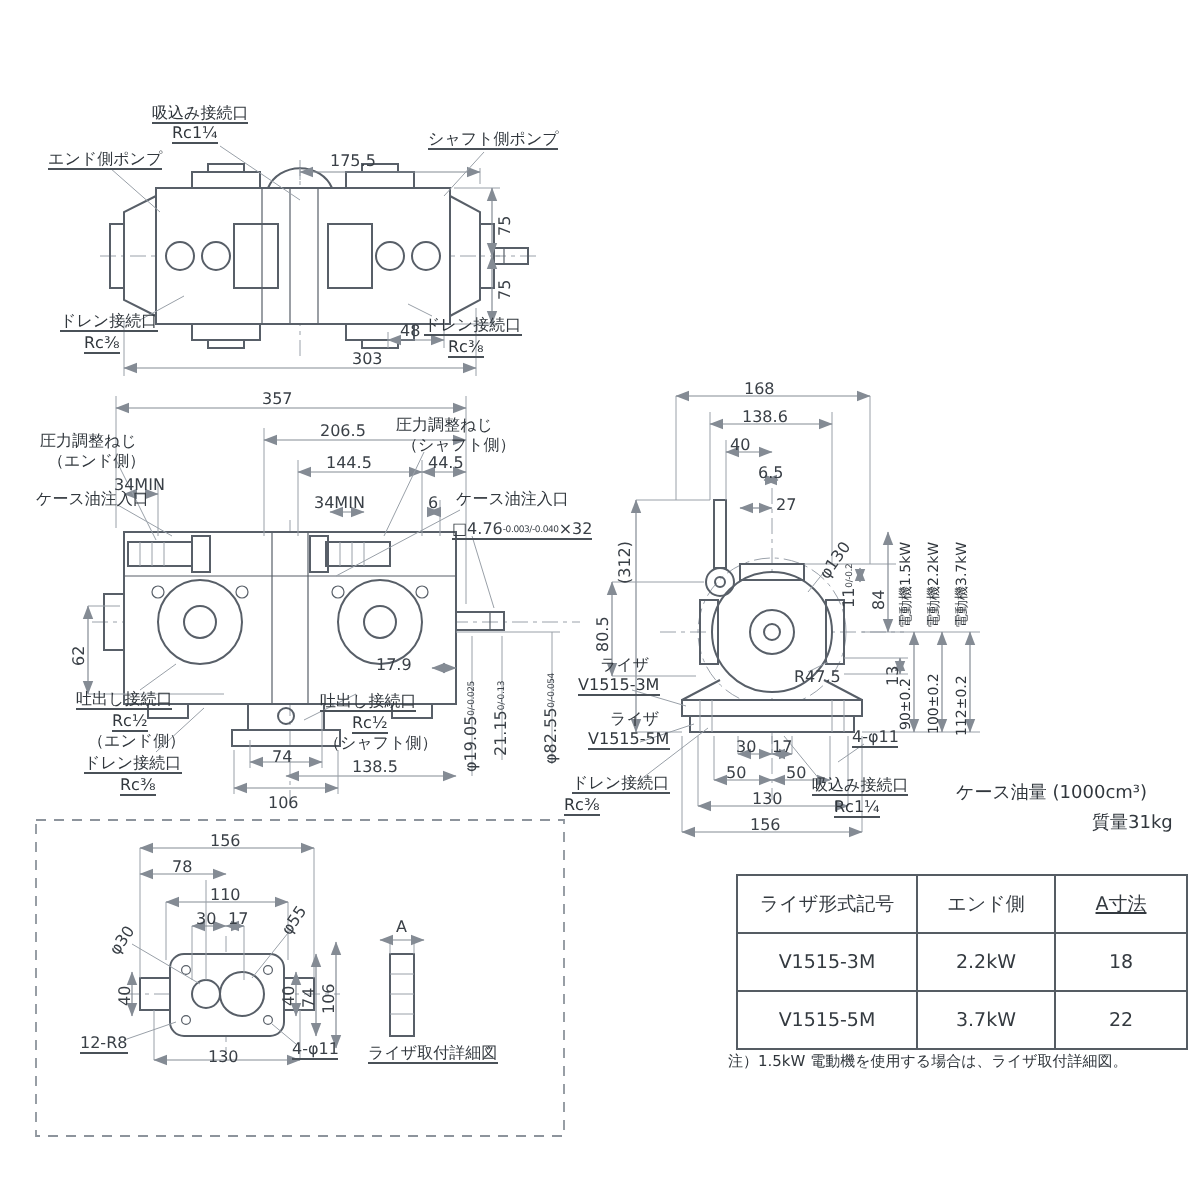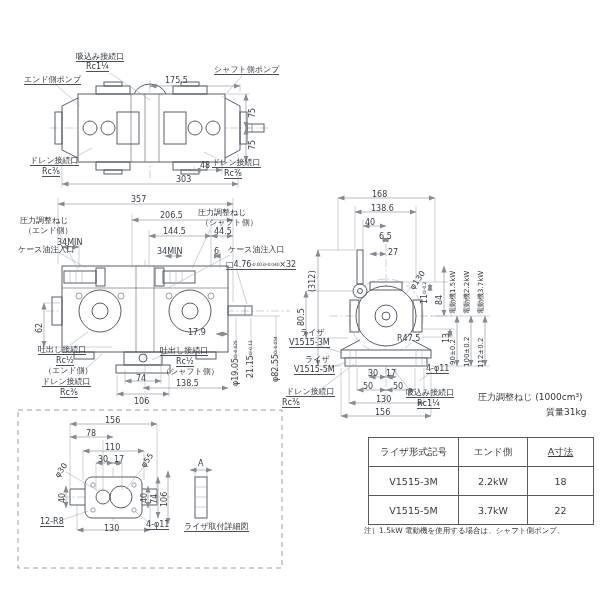--- a/index.html
+++ b/index.html
@@ -319,21 +319,21 @@
 <span class="lbl dim v" style="left:58px;top:503px">40</span>
 <span class="lbl dim v" style="left:140px;top:503px">40</span>
 <span class="lbl dim v" style="left:150px;top:504px">74</span>
 <span class="lbl dim v" style="left:160px;top:507px">106</span>
 <span class="lbl dim u" style="left:40px;top:517px">12-R8</span>
 <span class="lbl dim" style="left:104px;top:524px">130</span>
 <span class="lbl dim u" style="left:146px;top:520px">4-φ11</span>
 <span class="lbl dim" style="left:198px;top:459px">A</span>
 <span class="lbl u" style="left:184px;top:522px">ライザ取付詳細図</span>
 
-<span class="lbl" style="left:478px;top:392px;font-size:9px">圧力調整ねじ (1000cm³)</span>
+<span class="lbl" style="left:478px;top:392px;font-size:9px">ケース油量 (1000cm³)</span>
 <span class="lbl" style="left:546px;top:407px;font-size:9px">質量31kg</span>
 
 <table id="spec-table">
   <tbody>
         <tr>
     <td class="c0">ライザ形式記号</td>
     <td class="c1">エンド側</td>
     <td class="c2">A寸法</td>
   </tr>
   <tr>
@@ -341,15 +341,15 @@
     <td>2.2kW</td>
     <td>18</td>
   </tr>
   <tr>
     <td>V1515-5M</td>
     <td>3.7kW</td>
     <td>22</td>
   </tr>
 </tbody>
     </table>
-<span class="lbl" style="left:364px;top:527px;font-size:7.5px">注）1.5kW 電動機を使用する場合は、シャフト側ポンプ。</span>
+<span class="lbl" style="left:364px;top:527px;font-size:7.5px">注）1.5kW 電動機を使用する場合は、ライザ取付詳細図。</span>
 
 </div>
 
 </body></html>

